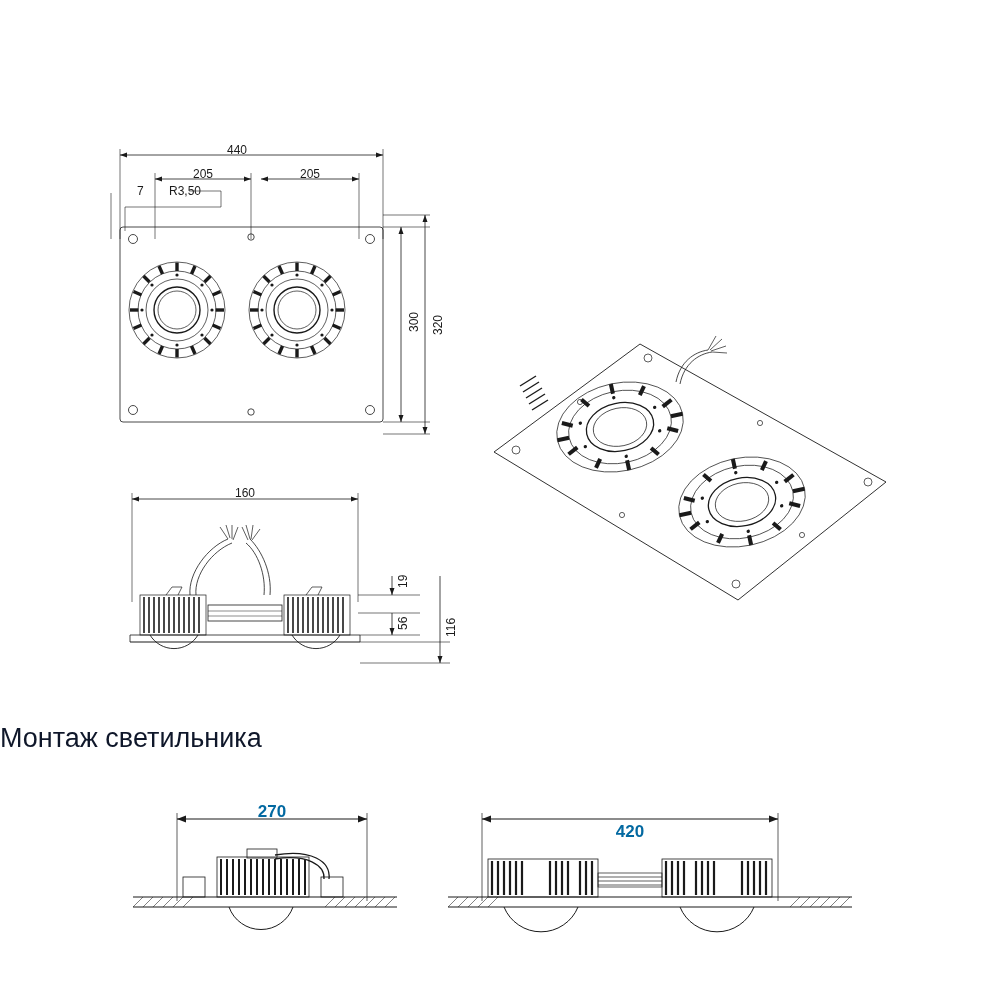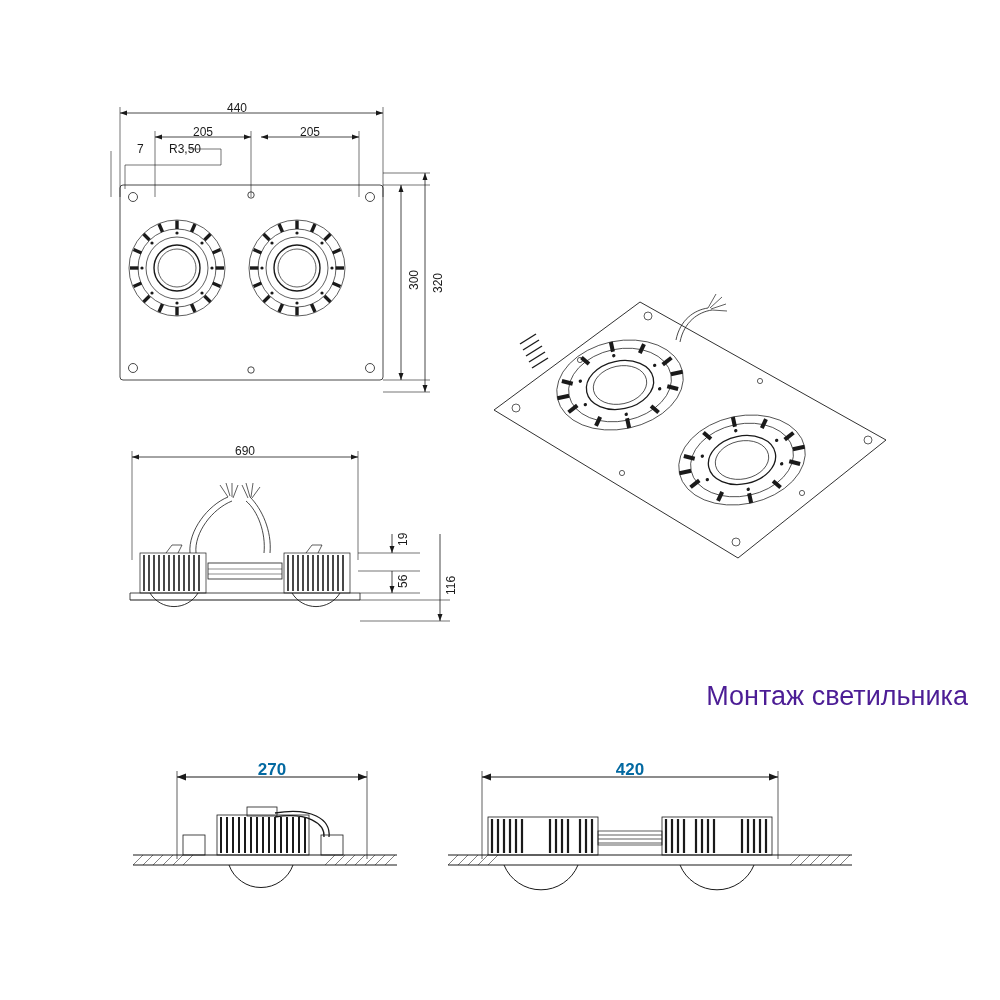--- a/index.html
+++ b/index.html
@@ -1,19 +1,19 @@
 <!DOCTYPE html>
 <html><head>
 <meta charset="utf-8">
 <style>
   html,body{margin:0;padding:0;background:#ffffff;}
   body{width:1000px;height:1000px;position:relative;font-family:"Liberation Sans",sans-serif;color:#1a1a1a;overflow:hidden;}
-  .stage{position:absolute;inset:0;}
+  .stage{position:absolute;inset:0;margin-top:42px;}
   svg{display:block;}
-  .title{position:absolute;left:0;top:681px;width:968px;text-align:right;font-size:27px;color:#4c1d95;font-family:"Liberation Sans",sans-serif;}
+  .title{position:absolute;left:0;top:681px;width:968px;text-align:left;font-size:27px;color:#0f172a;font-family:"Liberation Sans",sans-serif;}
   .lbl{position:absolute;font-size:12px;color:#1a1a1a;font-family:"Liberation Sans",sans-serif;white-space:nowrap;}
   .lbl.b{font-size:17px;font-weight:bold;color:#0369a1;}
   .vert{transform:rotate(-90deg);transform-origin:left top;}
 </style>
 </head>
 <body>
 
 <div class="stage">
 
   <svg width="470" height="420" viewBox="0 0 470 420" style="position:absolute;left:95px;top:85px;">
@@ -226,21 +226,21 @@
 
       <line x1="272" y1="99" x2="272" y2="118"></line>
       <path d="M272 118 l-2.5 -7 h5 z" fill="#1a1a1a" stroke="none"></path>
       <line x1="272" y1="136" x2="272" y2="158"></line>
       <path d="M272 158 l-2.5 -7 h5 z" fill="#1a1a1a" stroke="none"></path>
       <line x1="320" y1="99" x2="320" y2="186"></line>
       <path d="M320 186 l-2.5 -7 h5 z" fill="#1a1a1a" stroke="none"></path>
     </g>
   </svg>
 
-  <div class="lbl" style="left:245px;top:444px;transform:translateX(-50%)">690</div>
+  <div class="lbl" style="left:245px;top:444px;transform:translateX(-50%)">160</div>
   <div class="lbl vert" style="left:396px;top:546px">19</div>
   <div class="lbl vert" style="left:396px;top:588px">56</div>
   <div class="lbl vert" style="left:444px;top:595px">116</div>
 
   <svg width="420" height="330" viewBox="0 0 420 330" style="position:absolute;left:480px;top:280px;">
     <g fill="none" stroke="#1a1a1a" stroke-width="0.9">
       <polygon points="14,130 160,22 406,160 258,278"></polygon>
       <g stroke-width="0.7">
         <circle cx="36" cy="128" r="4"></circle>
         <circle cx="168" cy="36" r="4"></circle>
@@ -463,15 +463,15 @@
         <rect x="158" y="76" width="64" height="14"></rect>
         <line x1="158" y1="80" x2="222" y2="80"></line>
         <line x1="158" y1="84" x2="222" y2="84"></line>
         <line x1="158" y1="88" x2="222" y2="88"></line>
       </g>
 
       <path d="M64 110 a40 40 0 0 0 74 0" stroke-width="1"></path>
       <path d="M240 110 a40 40 0 0 0 74 0" stroke-width="1"></path>
     </g>
   </svg>
-  <div class="lbl b" style="left:630px;top:760px;transform:translateX(-50%)">420</div>
+  <div class="lbl b" style="left:630px;top:780px;transform:translateX(-50%)">420</div>
 
 </div>
 
 </body></html>

